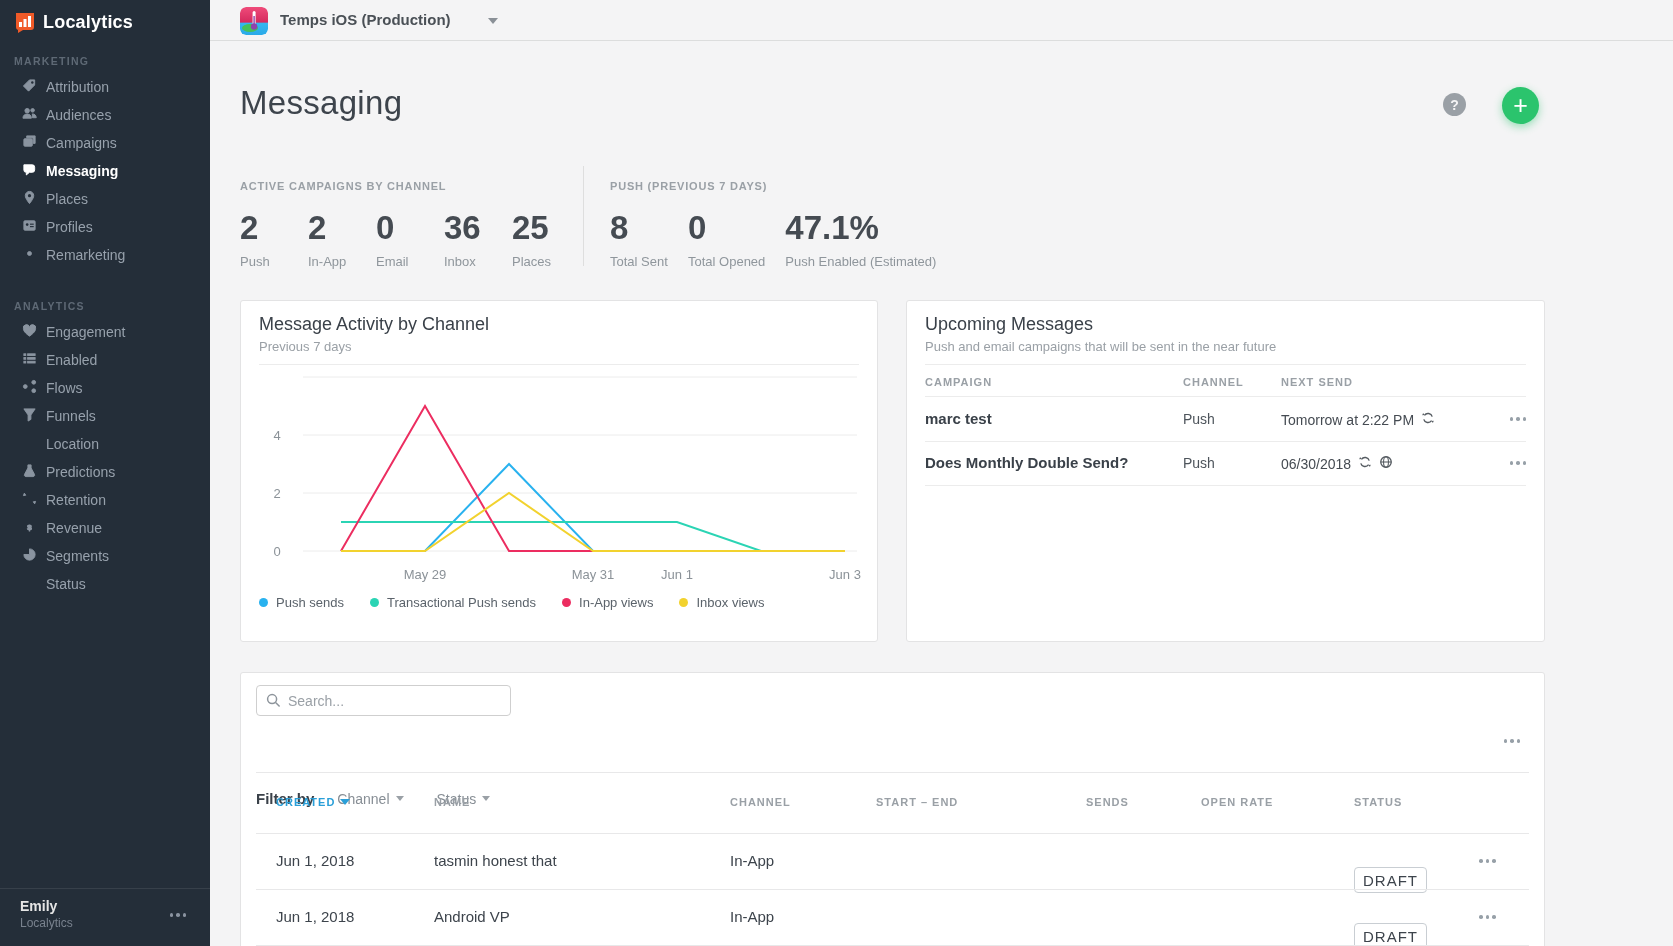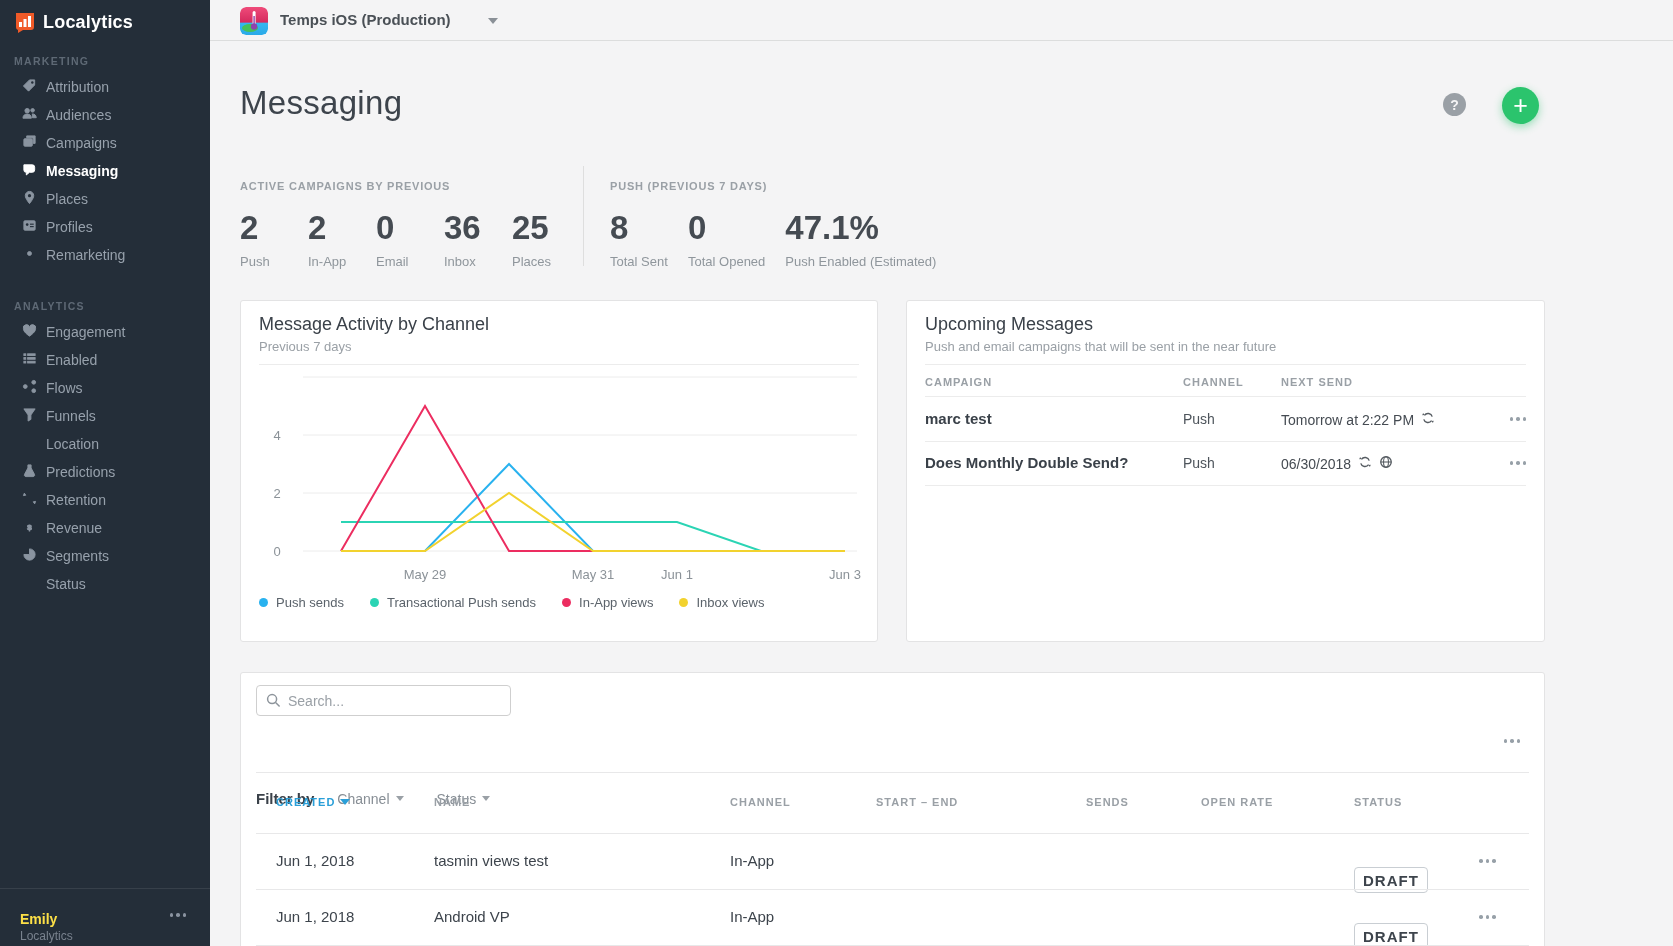--- a/index.html
+++ b/index.html
@@ -17,21 +17,21 @@
   .nav-section-label.first { margin-top:22px; }
   .nav-item { display:flex; align-items:center; gap:9px; height:28px;
               padding-left:22px; cursor:pointer; }
   .nav-item .lbl { color:#97a1ac; font-size:14px; }
   .nav-item svg { flex:0 0 15px; }
   .nav-item .ic { fill:#8a94a0; stroke:#8a94a0; }
   .nav-item.active .lbl { color:#ffffff; font-weight:700; }
   .nav-item.active .ic { fill:#ffffff; stroke:#ffffff; }
   .side-footer { position:absolute; left:0; bottom:0; width:210px; height:58px;
                  border-top:1px solid rgba(255,255,255,.09); padding:9px 18px 0 20px; }
-  .side-footer .uname { color:#fde047; font-size:14px; font-weight:600;margin-top:13px; }
+  .side-footer .uname { color:#e5e5e5; font-size:14px; font-weight:600; }
   .side-footer .uorg  { color:#79828e; font-size:12px; margin-top:2px; }
   .side-footer .dots { position:absolute; right:24px; top:24px; }
 
   .dots { display:inline-flex; gap:3px; align-items:center; cursor:pointer; }
   .dots i { width:3.5px; height:3.5px; border-radius:50%; background:#97a0a8; display:block; }
   .side-footer .dots i { background:#8a93a0; }
 
   
   .topbar { position:absolute; left:210px; top:0; width:1463px; height:41px;
             border-bottom:1px solid #dcdddd; background:#f4f4f5; z-index:4; }
@@ -101,21 +101,21 @@
   .filter-dd .caret { border-left-width:4px; border-right-width:4px; border-top-width:5px; border-top-color:#9aa0a6; }
   #table-card .top-dots { position:absolute; right:24px; top:66px; }
   .t-rule { position:absolute; left:15px; right:15px; height:1px; background:#e8e8e9; }
   .t-col { position:absolute; font-size:11px; font-weight:700; color:#9aa0a6; letter-spacing:1px; }
   .t-col.sorted { color:#2a9fd8; display:flex; align-items:center; gap:5px; }
   .sort-caret { width:0; height:0; border-left:5px solid transparent; border-right:5px solid transparent;
                 border-top:6px solid #2a9fd8; }
   .t-row { position:absolute; left:0; width:100%; height:56px; }
   .t-row span { position:absolute; top:19px; font-size:15px; color:#3d444c; }
   .badge { display:inline-block; border:1px solid #c9ced3; border-radius:4px; padding:4px 8px 3px;
-           font-size:10.5px; font-weight:700; letter-spacing:1px; color:#8b939c; background:#fff; }
+           font-size:10.5px; font-weight:400; letter-spacing:1px; color:#8b939c; background:#fff; }
   .t-row .badge-wrap { top:15px; }
   .t-row .dots { position:absolute; top:26px; }
 </style>
 </head>
 <body>
 
 <div class="screen">
 
   <div class="sidebar">
     <div class="logo">
@@ -298,21 +298,21 @@
     <span class="app-name">Temps iOS (Production)</span>
     <span class="caret"></span>
   </div>
 
   <div class="page-title">Messaging</div>
   <div class="help-btn">?</div>
   <div class="add-btn">+</div>
 
   <div class="stats">
     <div class="stat-group" style="left:0" id="stat-group-0">
-      <div class="stat-group-label">ACTIVE CAMPAIGNS BY PREVIOUS</div>
+      <div class="stat-group-label">ACTIVE CAMPAIGNS BY CHANNEL</div>
       <div class="stat-row">
           <div class="stat" style="min-width: 48px;">
             <div class="v">2</div>
             <div class="l">Push</div>
           </div>
           <div class="stat" style="min-width: 48px;">
             <div class="v">2</div>
             <div class="l">In-App</div>
           </div>
           <div class="stat" style="min-width: 48px;">
@@ -478,21 +478,21 @@
     <div class="t-col" style="left:193px;  top:123px">NAME</div>
     <div class="t-col" style="left:489px;  top:123px">CHANNEL</div>
     <div class="t-col" style="left:635px;  top:123px">START – END</div>
     <div class="t-col" style="left:845px;  top:123px">SENDS</div>
     <div class="t-col" style="left:960px;  top:123px">OPEN RATE</div>
     <div class="t-col" style="left:1113px; top:123px">STATUS</div>
     <div class="t-rule" style="top:160px"></div>
     <div id="table-rows">
         <div class="t-row" style="top: 160px;">
           <span style="left:35px">Jun 1, 2018</span>
-          <span style="left:193px">tasmin views test</span>
+          <span style="left:193px">tasmin honest that</span>
           <span style="left:489px">In-App</span>
           <span style="left:635px"></span>
           <span style="left:845px"></span>
           <span style="left:960px"></span>
           <span class="badge-wrap" style="left:1113px">
             <span class="badge">DRAFT</span>
           </span>
           <span class="dots" style="left:1238px">
             <i></i>
             <i></i>

